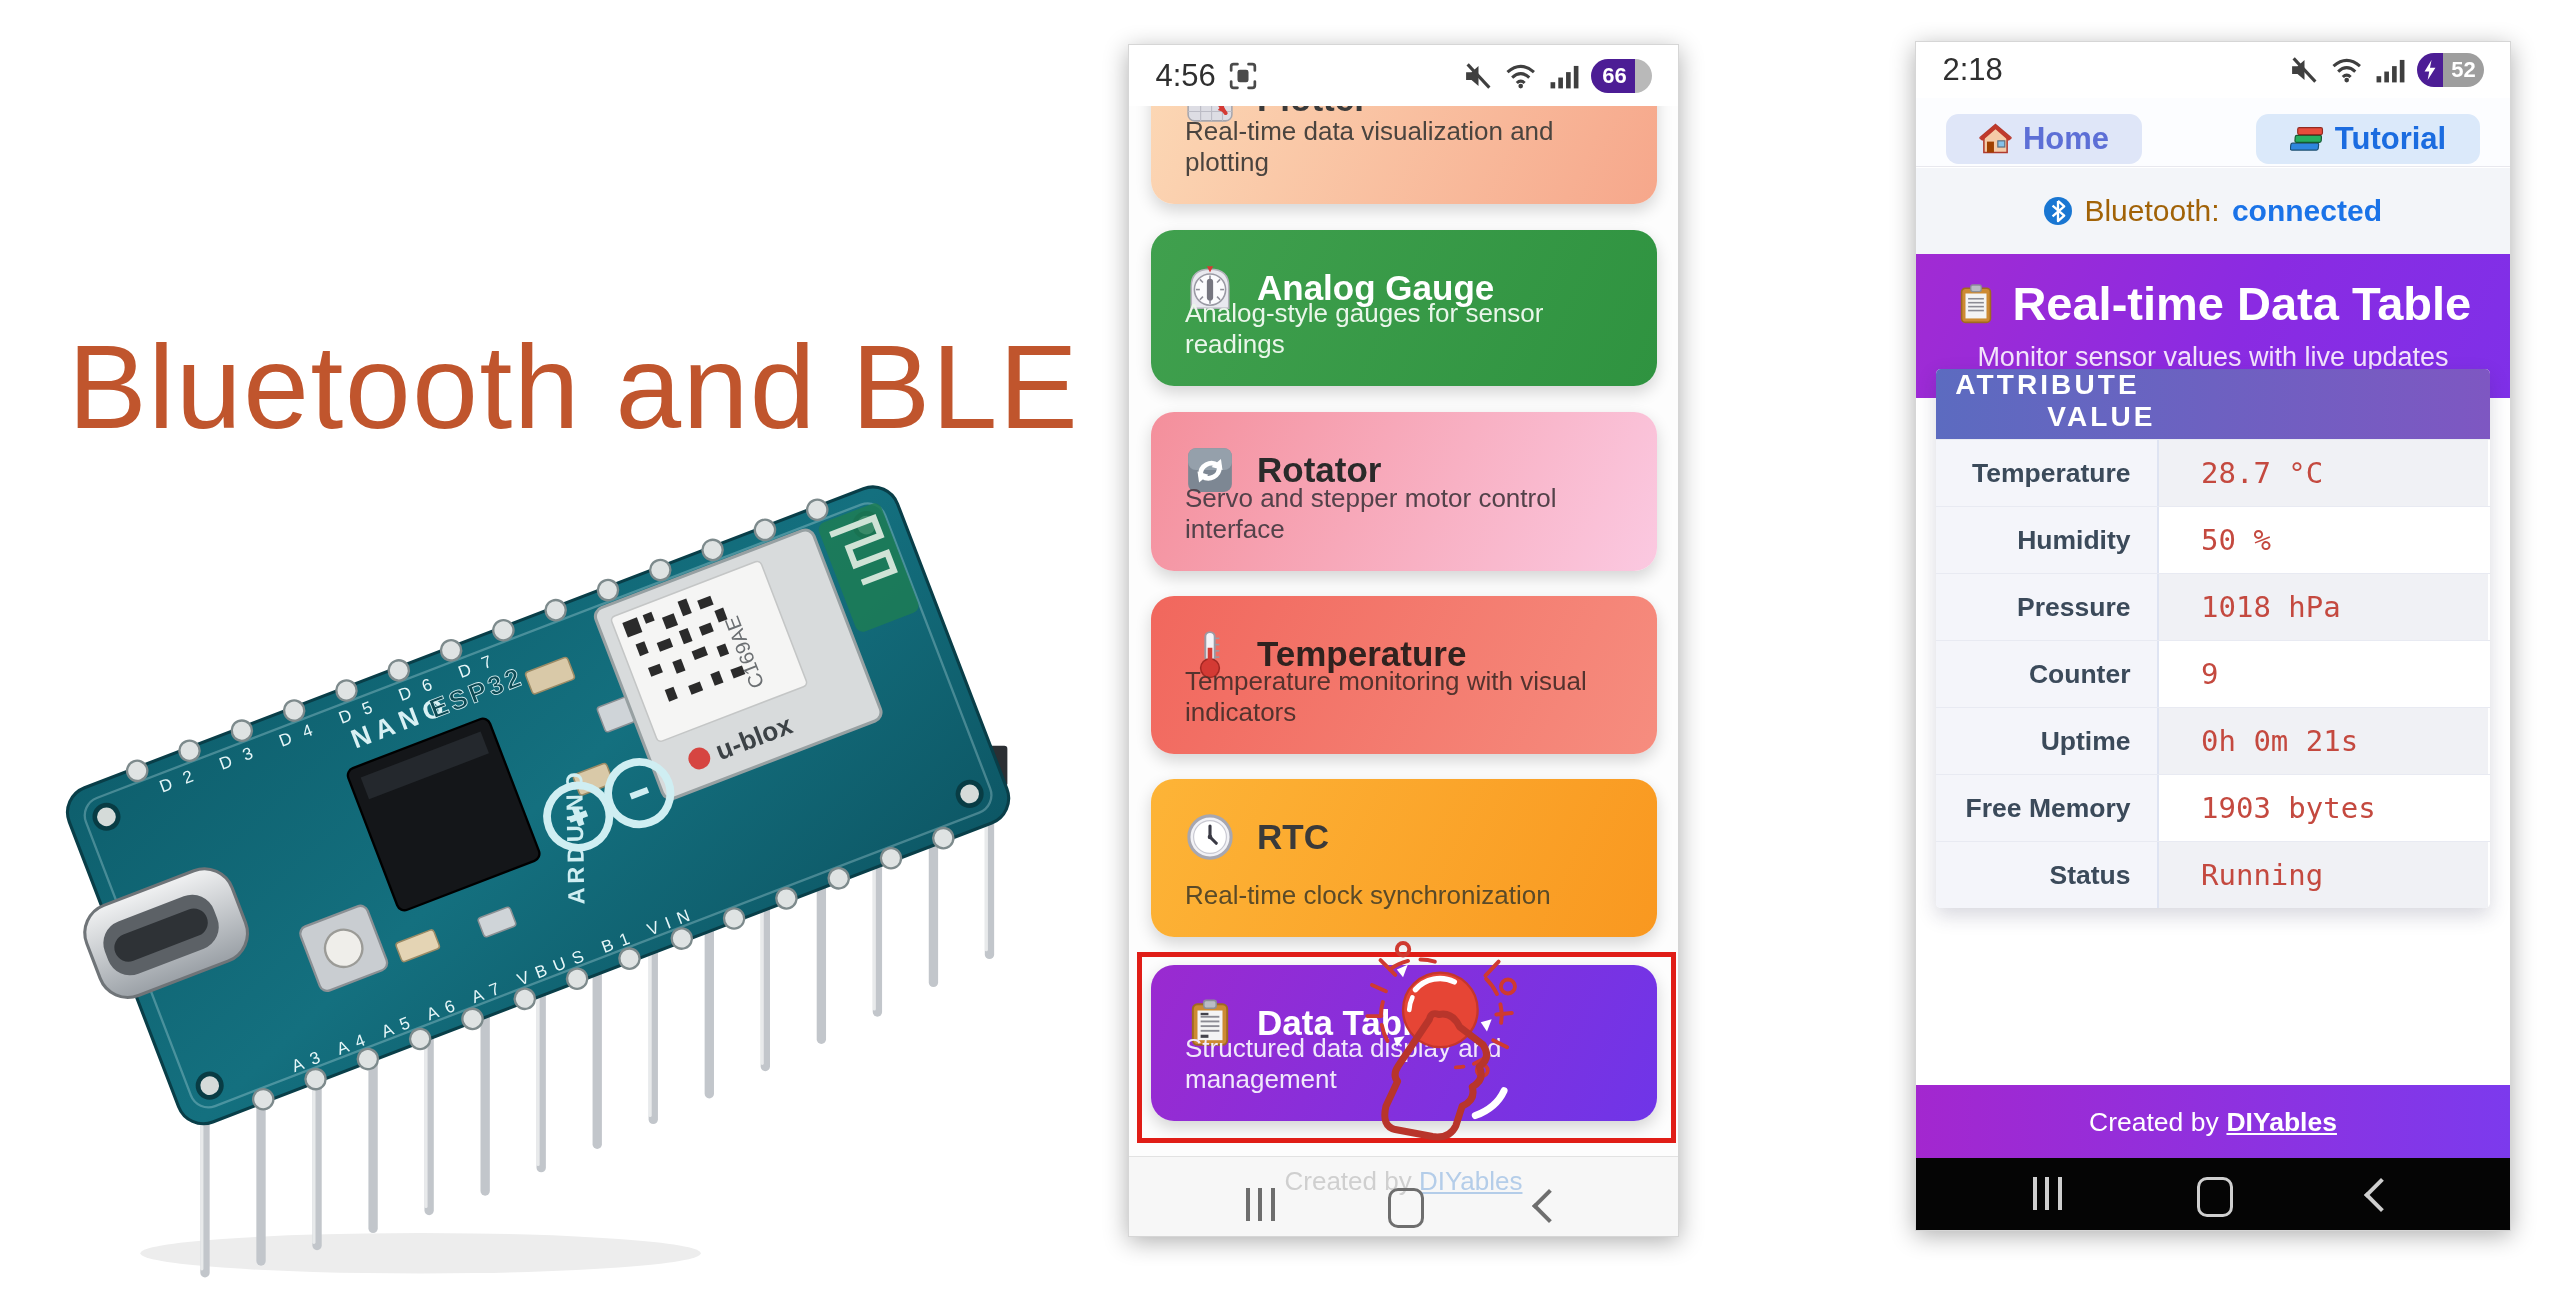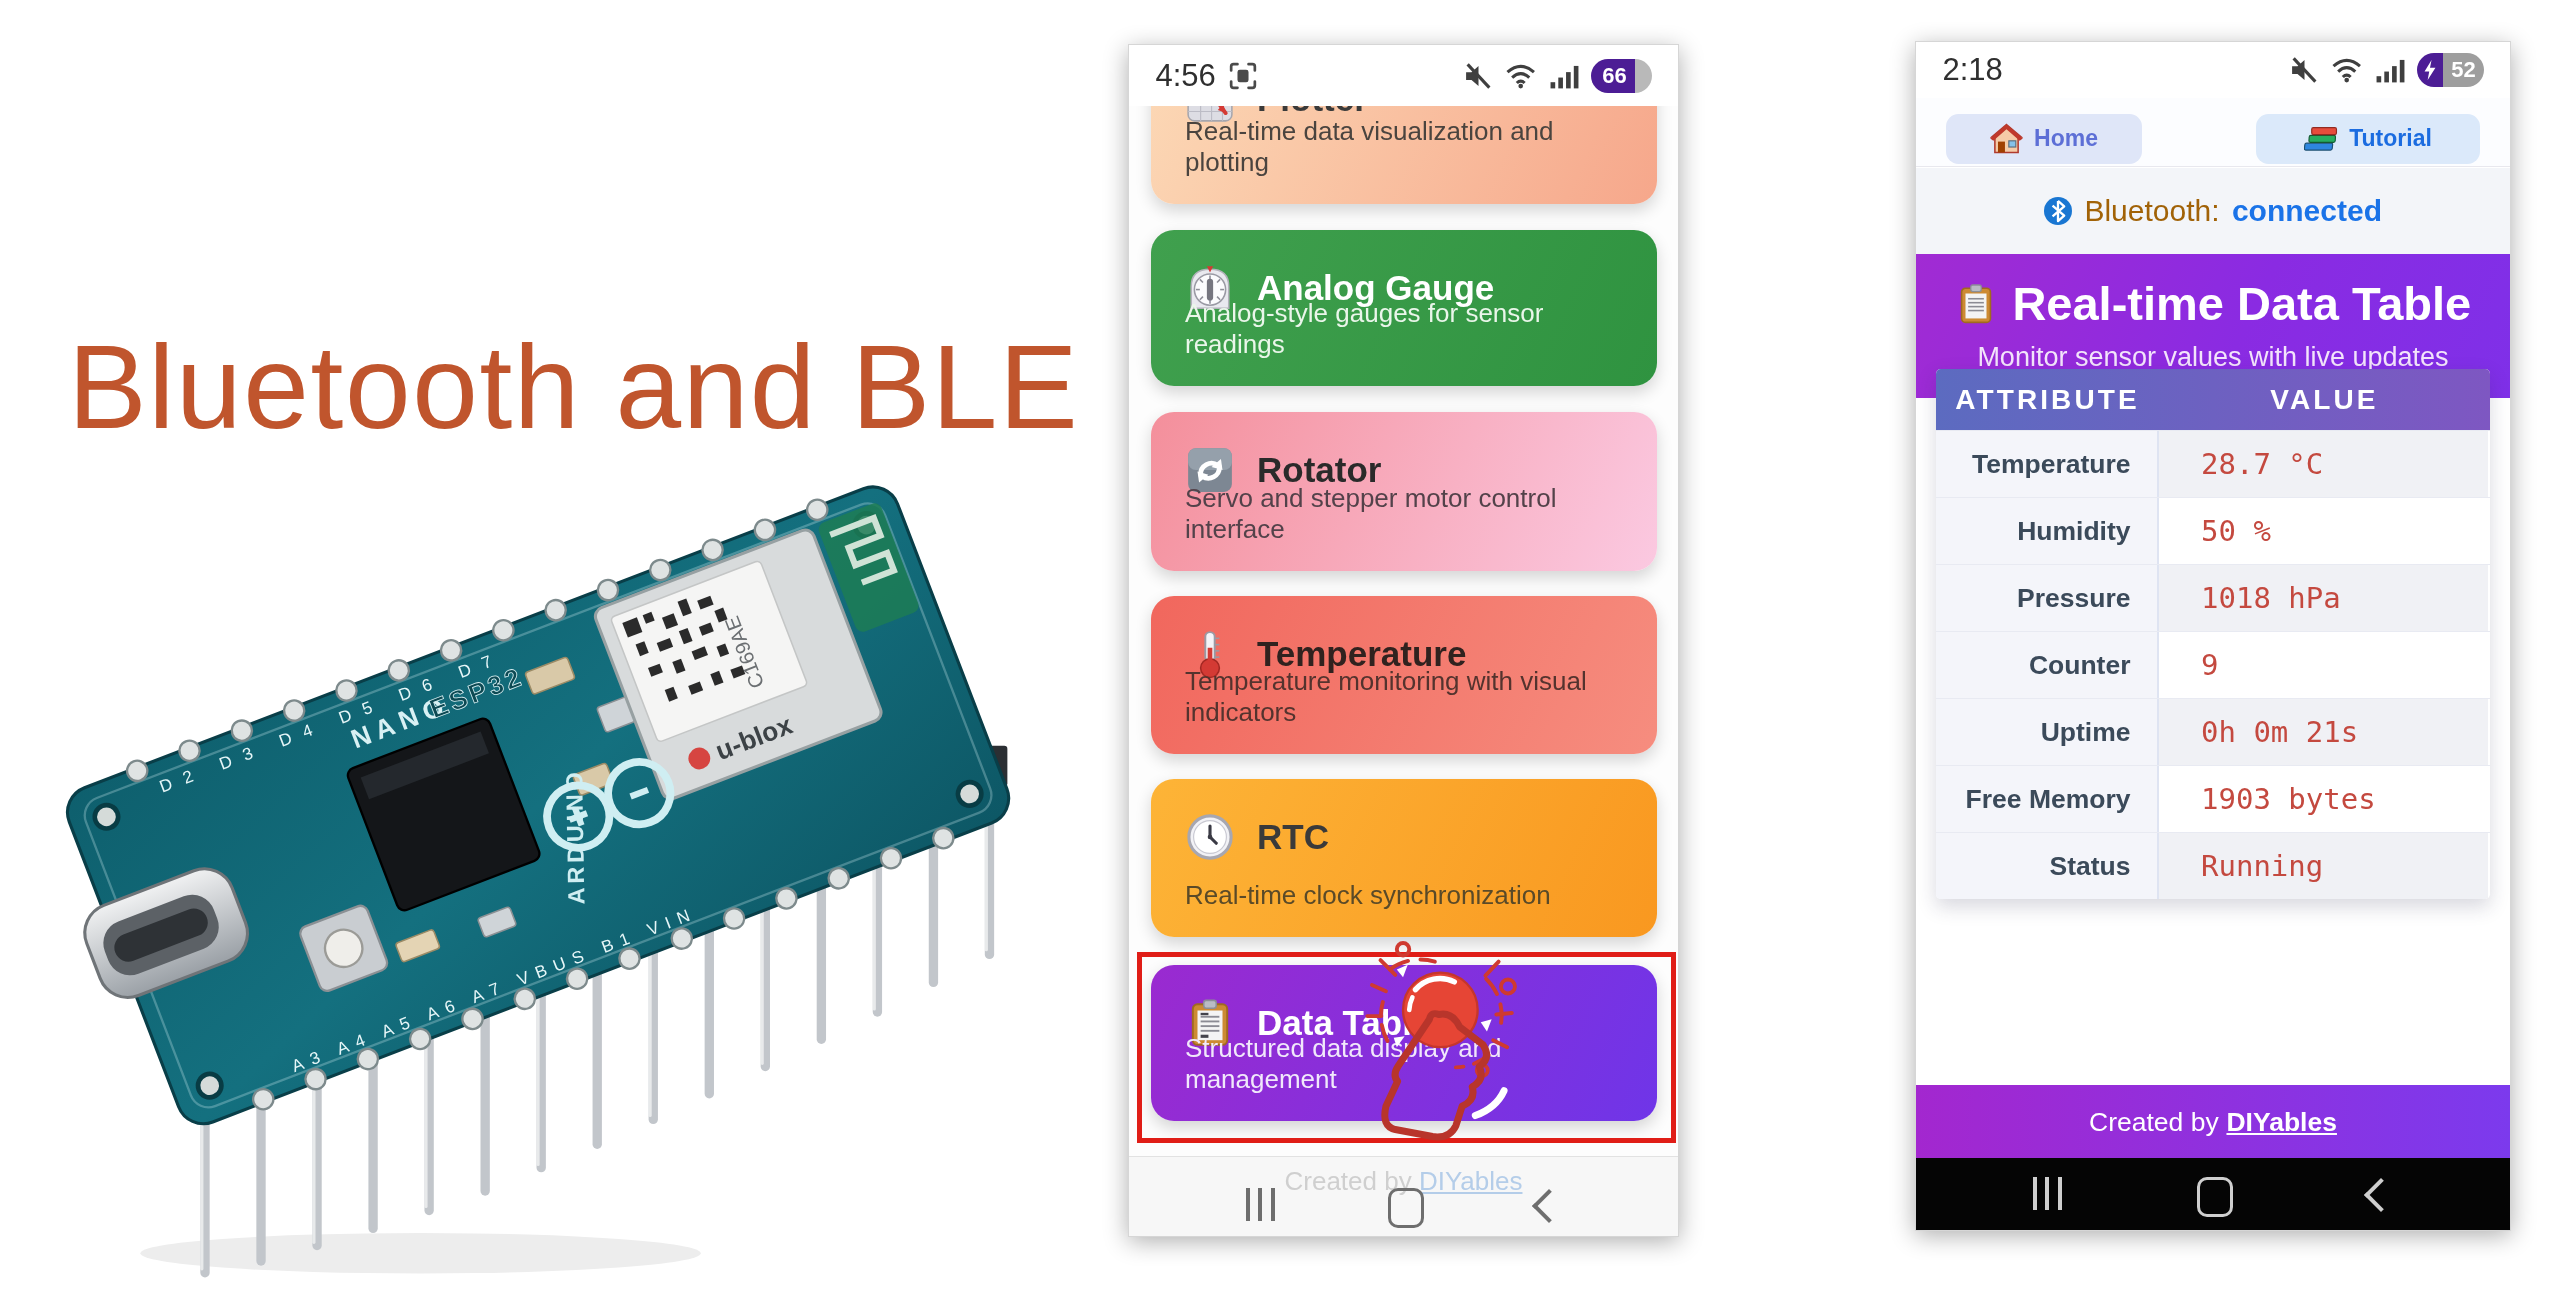--- a/index.html
+++ b/index.html
@@ -47,38 +47,38 @@
   #mid-nav{top:31px;color:#6e6e6e;}
   .nav-bars{display:flex;gap:8.6px;}
   .nav-bars i{display:block;width:3.9px;height:33px;background:currentColor;}
   .nav-home{width:30px;height:34px;border:3.9px solid currentColor;border-radius:10px;background:transparent;}
   .nav-back{width:20px;height:20px;border-left:4.7px solid currentColor;border-bottom:4.7px solid currentColor;
             transform:rotate(45deg);margin-top:6.2px;}
 
   
   .btnrow{position:absolute;left:0;top:56px;width:594px;height:68px;background:#fcfdff;border-bottom:1.6px solid #e8e8ee;}
   .pillbtn{position:absolute;top:15.6px;height:50px;border-radius:12.4px;display:flex;align-items:center;
-           justify-content:center;gap:11px;font-size:23px;font-weight:700;}
+           justify-content:center;gap:11px;font-size:31px;font-weight:700;}
   #home-btn{left:30px;width:196px;background:#dfe6f8;color:#5D6FD6;}
   #tutorial-btn{right:30px;width:224px;background:#dbe9fa;color:#1B6CE0;}
   #bt-row{position:absolute;left:0;top:126px;width:594px;height:86px;background:#f3f5f9;
           display:flex;align-items:center;justify-content:center;gap:12.4px;font-size:30px;}
   #bt-label{color:#a16207;font-weight:500;}
   #bt-status{color:#1A73E8;font-weight:700;}
   #rt-header{position:absolute;left:0;top:212px;width:594px;height:144px;
              background:linear-gradient(115deg,#A12BD3 0%,#8A2BE2 55%,#7F30E8 100%);
              color:#fff;text-align:center;}
   #rt-title{margin-top:22px;font-size:47px;font-weight:700;display:flex;align-items:center;justify-content:center;gap:15.6px;}
   #rt-sub{margin-top:11px;font-size:27px;color:#f3e4fb;}
 
   
   #rt-table{position:absolute;left:20px;top:327px;width:554px;background:#fff;
             box-shadow:0 7.8px 18.7px rgba(40,40,80,.18);border-radius:4.7px;overflow:hidden;}
-  .thead{display:flex;height:61px;background:linear-gradient(90deg,#5C6BC0,#7E57C2);
-         color:#fff;font-weight:700;font-size:28px;letter-spacing:3.1px;}
+  .thead{display:flex;height:70px;background:linear-gradient(90deg,#5C6BC0,#7E57C2);
+         color:#fff;font-weight:700;font-size:28px;letter-spacing:3.1px;flex-direction:column;}
   .thead .hc1{width:223px;display:flex;align-items:center;justify-content:center;}
   .thead .hc2{width:331px;display:flex;align-items:center;justify-content:center;}
   .trow{display:flex;height:66px;border-top:1.6px solid #e8eaf2;}
   .tattr{width:223px;background:#f4f5fa;display:flex;align-items:center;justify-content:flex-end;
          padding-right:26.5px;box-sizing:border-box;font-size:26.5px;font-weight:700;color:#3b4a5a;
          border-right:2.3px solid #dfe4f2;}
   .tval{width:329px;display:flex;align-items:center;padding-left:42px;box-sizing:border-box;
         font-family:"DejaVu Sans Mono",monospace;font-size:29px;color:#C4493F;}
   .trow:nth-child(odd) .tval{background:#ffffff;}
   .trow:nth-child(even) .tval{background:#f0f1f5;}

